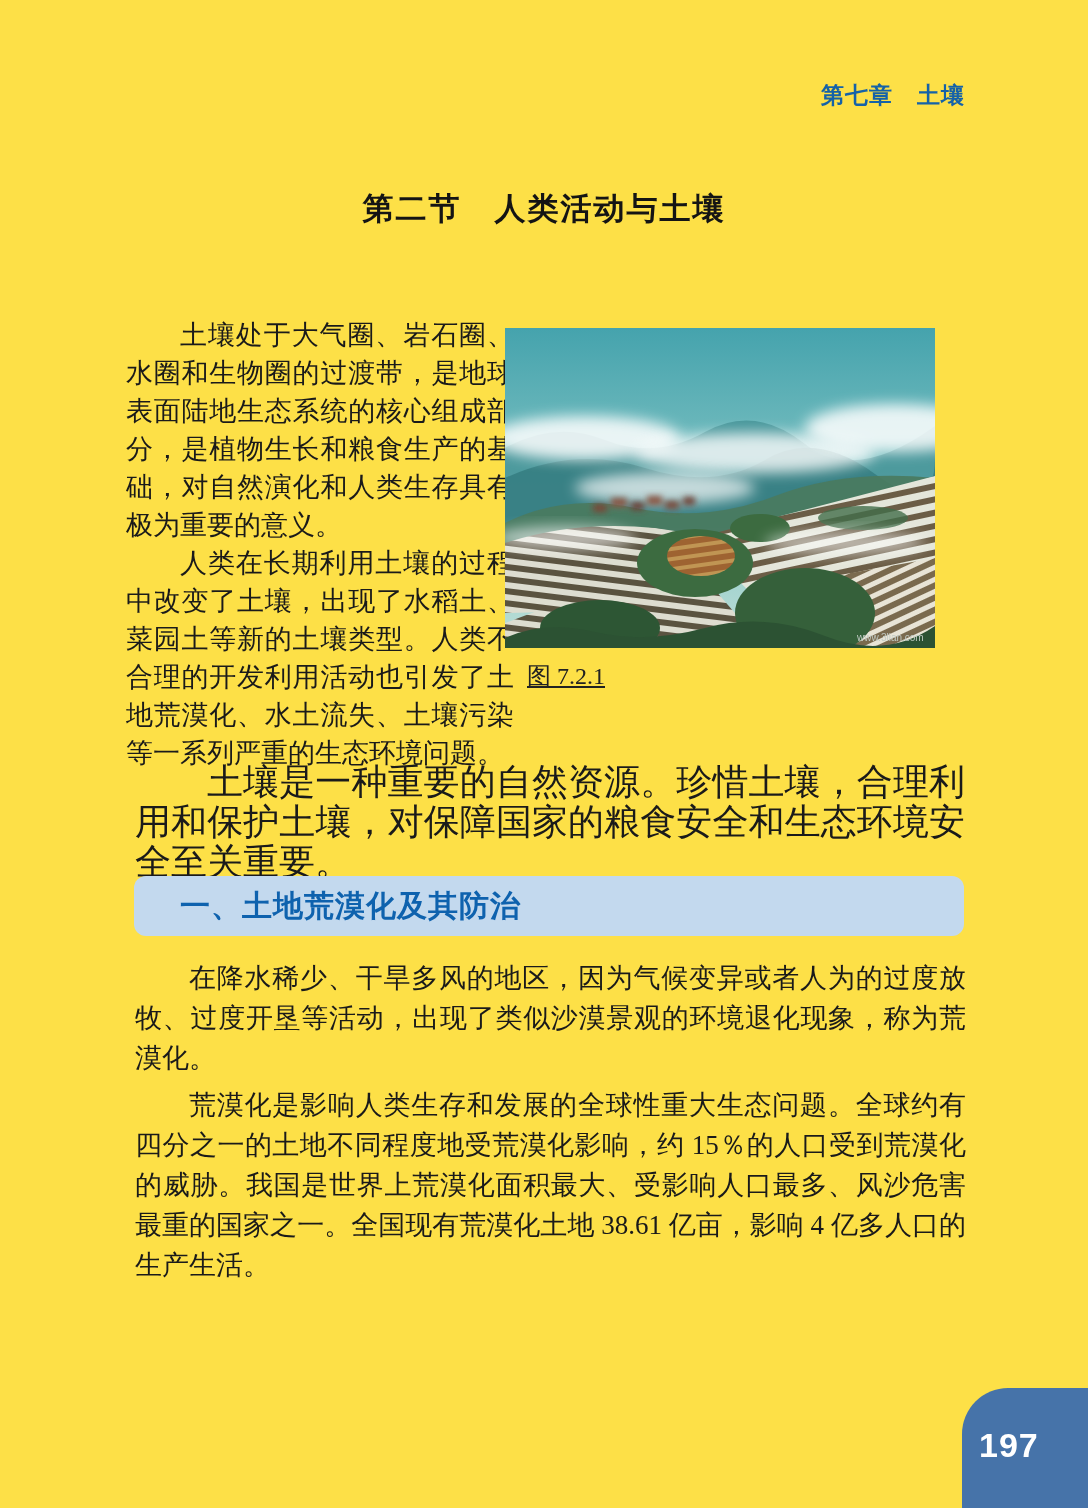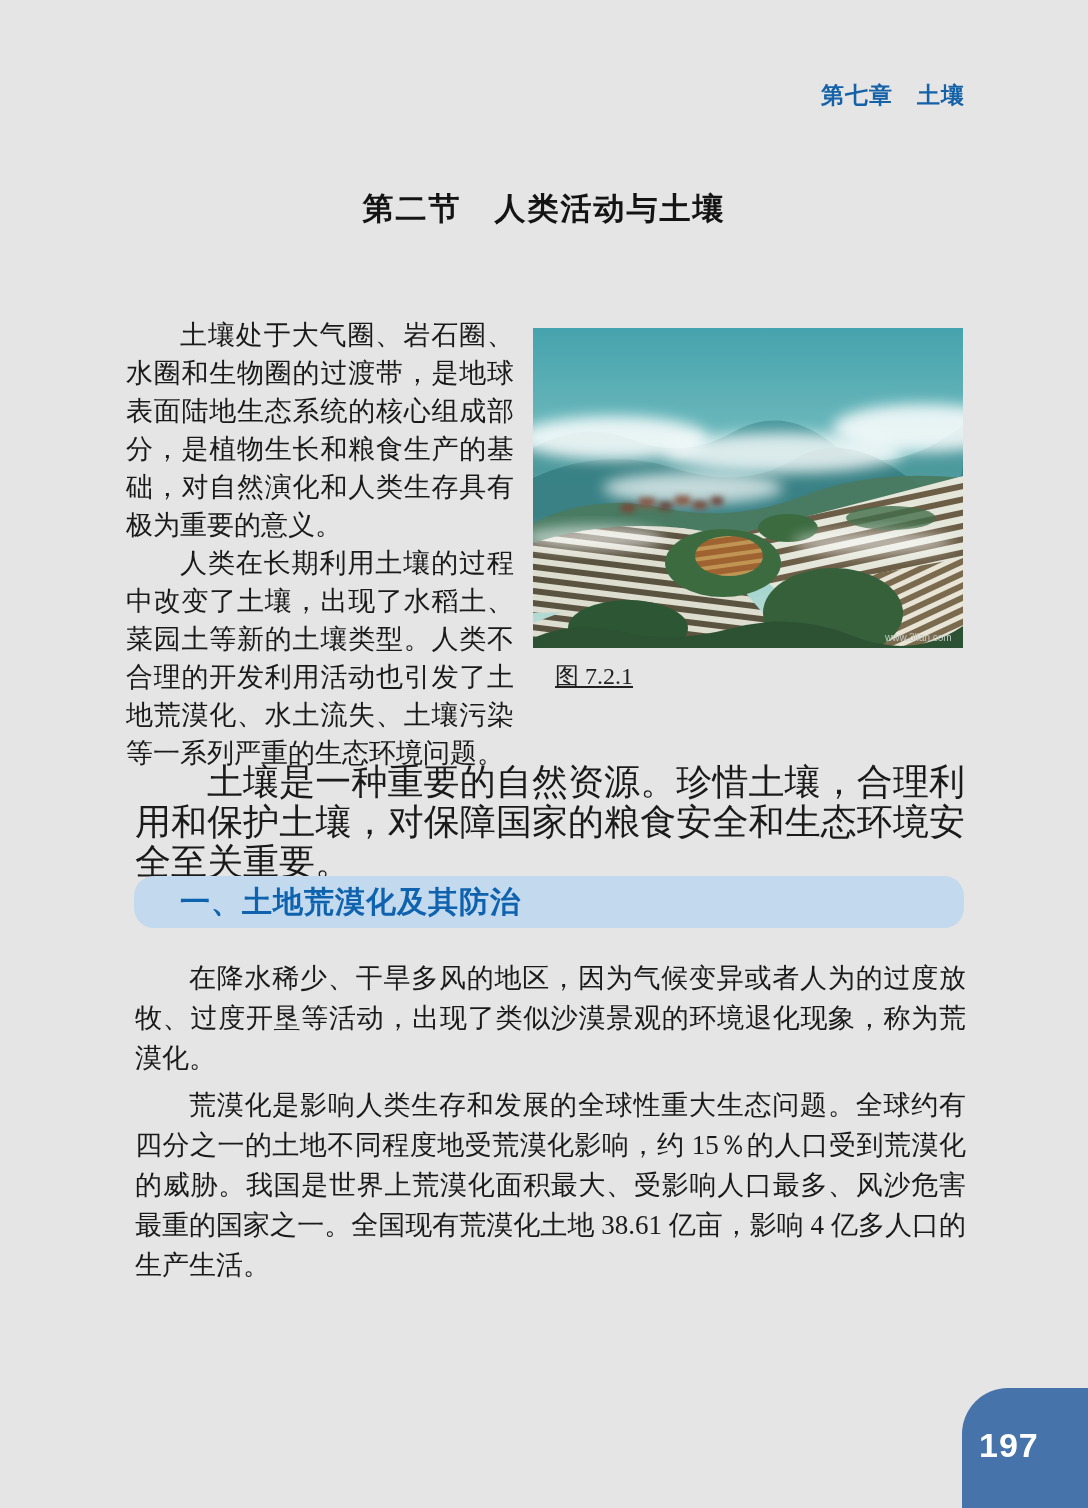--- a/index.html
+++ b/index.html
@@ -1,50 +1,50 @@
 <!DOCTYPE html>
 <html lang="zh"><head>
 <meta charset="utf-8">
 <style>
   html,body{margin:0;padding:0;background:#ffffff;}
   .page{
-    position:relative;width:1088px;height:1508px;background:#e5e5e5;
+    position:relative;width:1088px;height:1508px;background:#fde047;
     font-family:"Liberation Serif","DejaVu Serif",serif;color:#1a1a1a;
     overflow:hidden;
   }
   .chapter-header{
     position:absolute;top:80px;left:0;right:123px;text-align:right;
     font-family:"Liberation Sans","DejaVu Sans",sans-serif;font-weight:bold;
     font-size:23px;color:#1562a8;letter-spacing:1px;
   }
   .main-title{
     position:absolute;top:188px;left:130px;width:828px;margin:0;text-align:center;
     font-family:"Liberation Sans","DejaVu Sans",sans-serif;font-weight:bold;
     font-size:31px;color:#141414;letter-spacing:2px;
   }
   .intro-left{
     position:absolute;left:126px;top:316px;width:388px;
     font-size:27px;line-height:38px;text-align:justify;
   }
   .intro-left p{margin:0;text-indent:2em;}
-  .figure{position:absolute;left:533px;top:328px;width:430px;}
+  .figure{position:absolute;left:505px;top:328px;width:430px;}
   .figure-photo{display:block;width:430px;height:320px;}
   .figure-caption{
     display:flex;margin-top:12px;padding-left:22px;
     font-size:24px;line-height:32px;color:#222222;
   }
   .caption-label{white-space:nowrap;margin-right:16px;text-decoration:underline;}
   .caption-text{width:336px;}
   .intro-full{
     position:absolute;left:135px;top:762px;width:830px;margin:0;
     font-size:36px;line-height:40px;text-indent:2em;text-align:justify;
   }
   .section-bar{
-    position:absolute;left:134px;top:876px;width:830px;height:52px;
-    background:#c3d9ee;border-radius:20px;
+    position:absolute;left:134px;top:876px;width:830px;height:60px;
+    background:#c3d9ee;border-radius:12px;
     display:flex;align-items:center;padding-left:46px;box-sizing:border-box;
   }
   .section-heading{
     font-family:"Liberation Sans","DejaVu Sans",sans-serif;font-weight:bold;
     font-size:30px;color:#0e62ae;letter-spacing:1px;
   }
   .section-body{
     position:absolute;left:135px;top:958px;width:831px;
     font-size:27px;line-height:40px;text-align:justify;
   }

